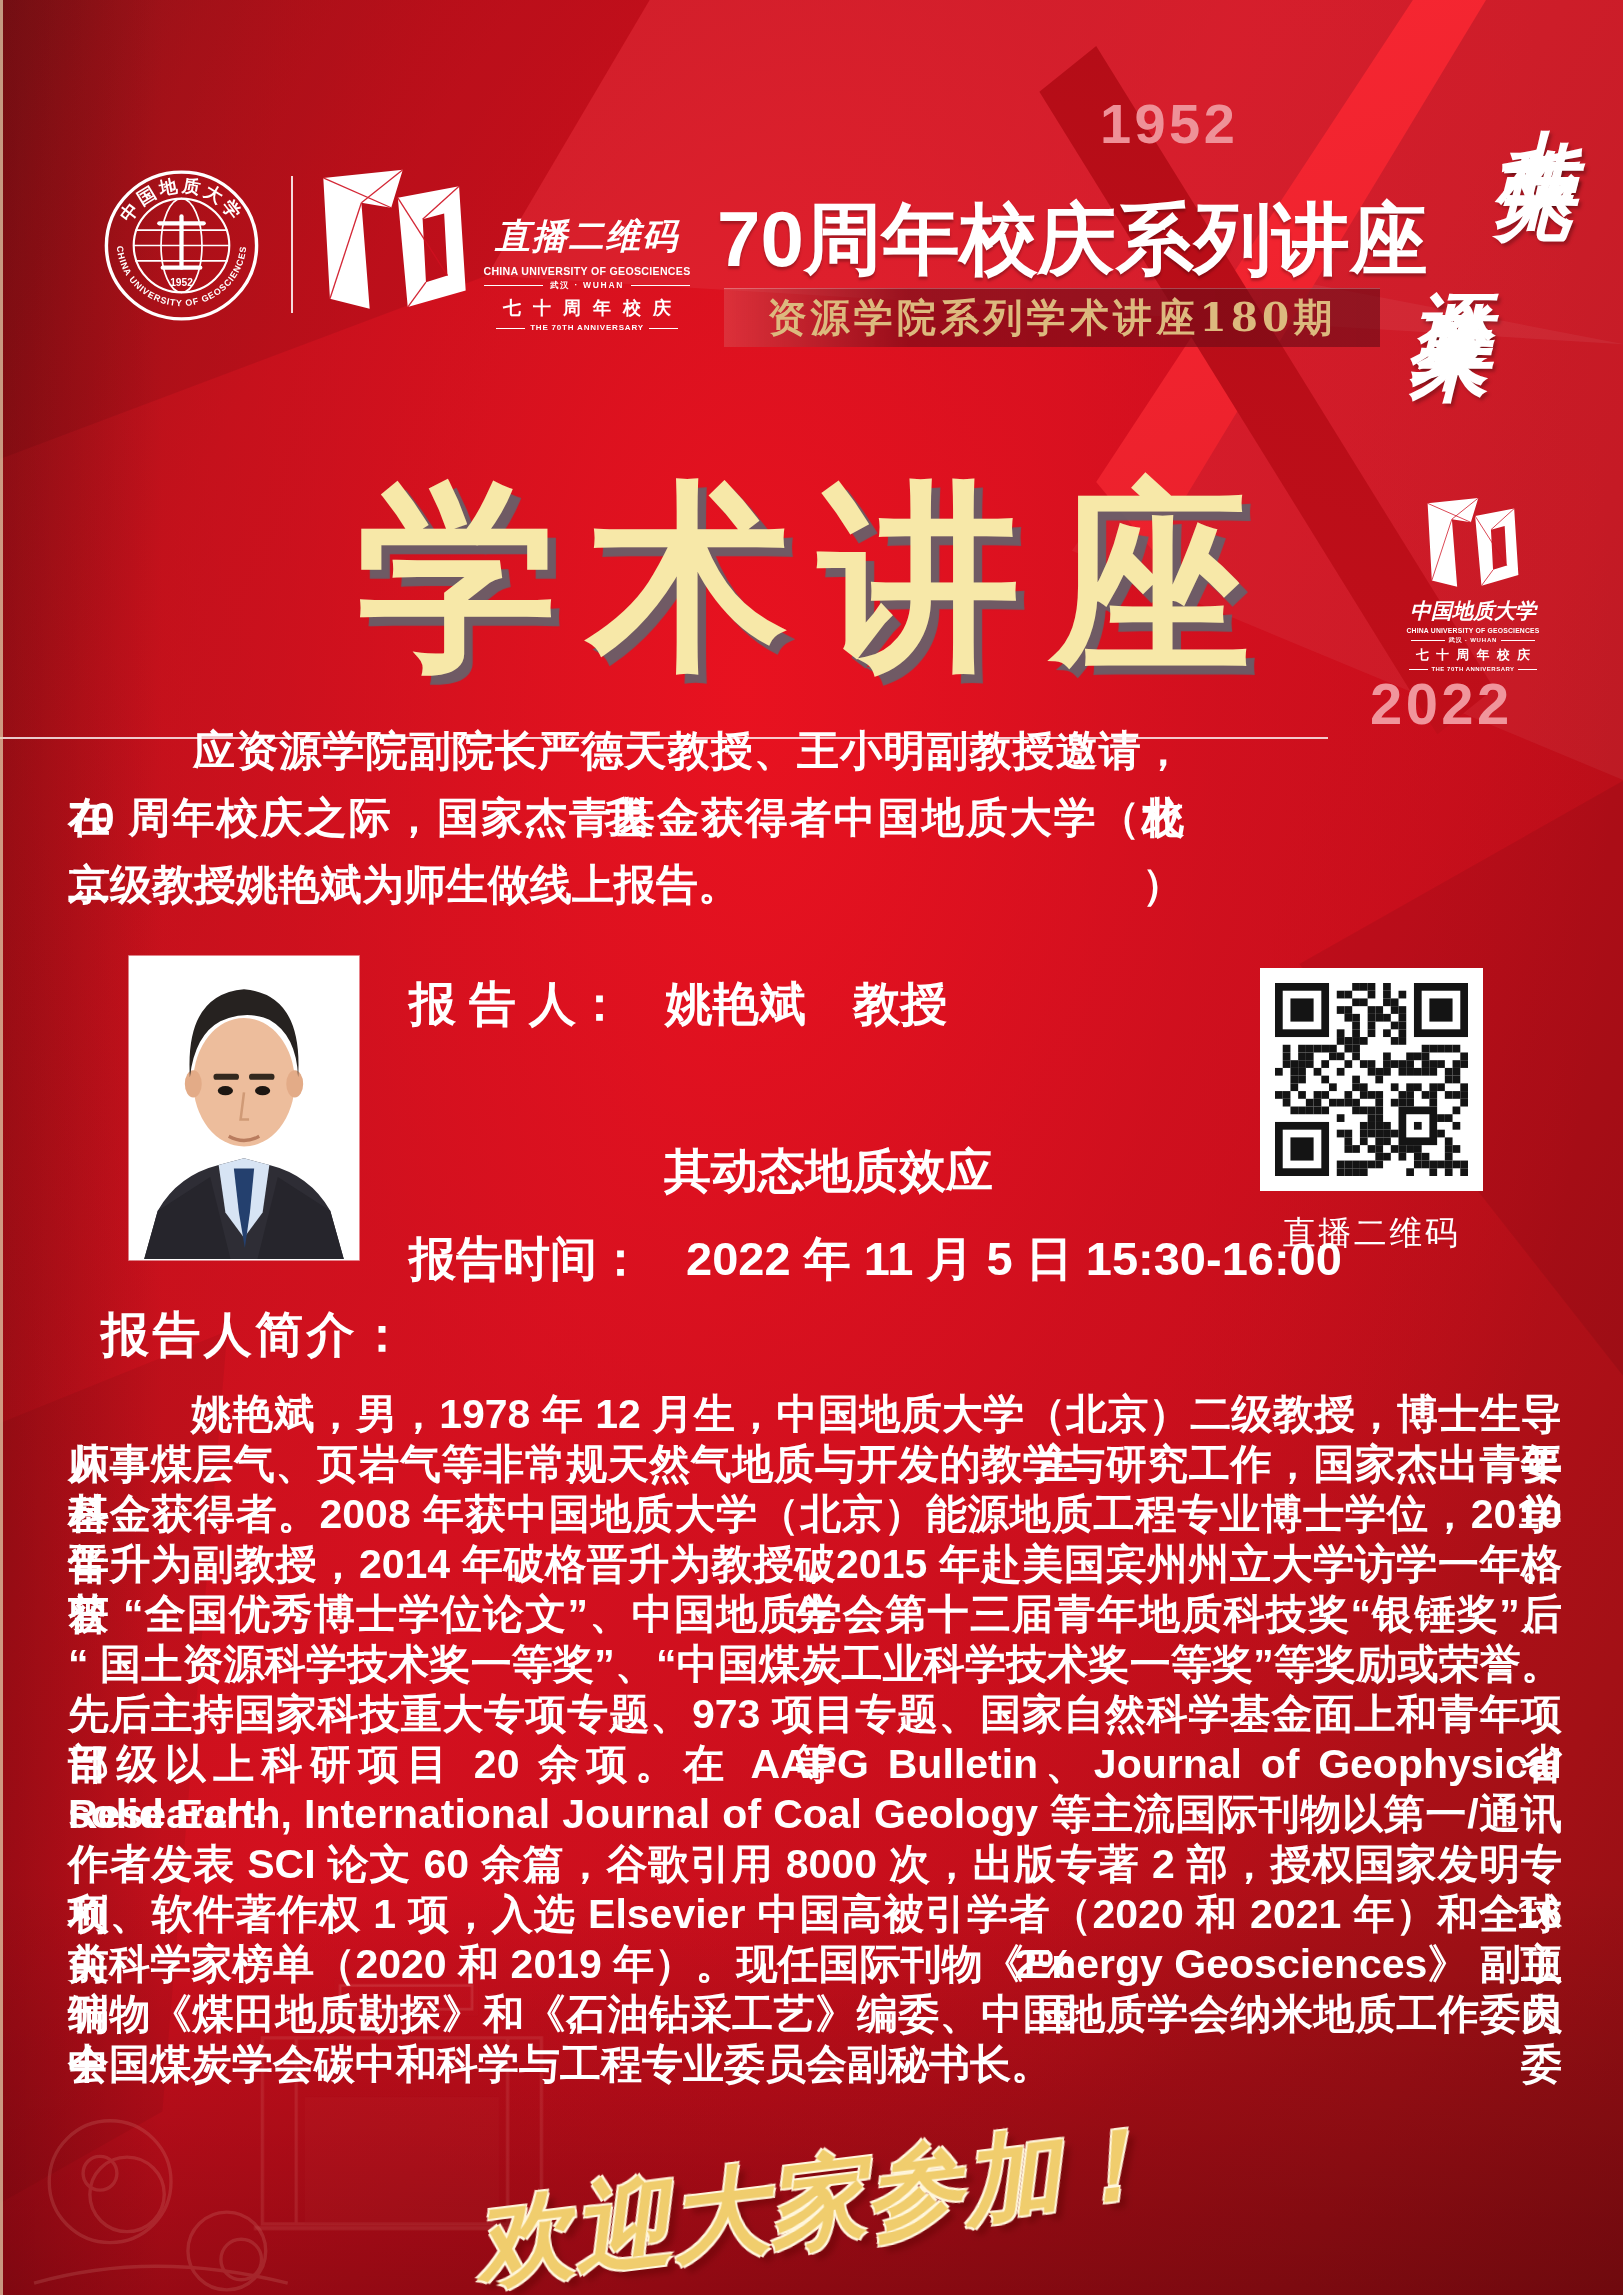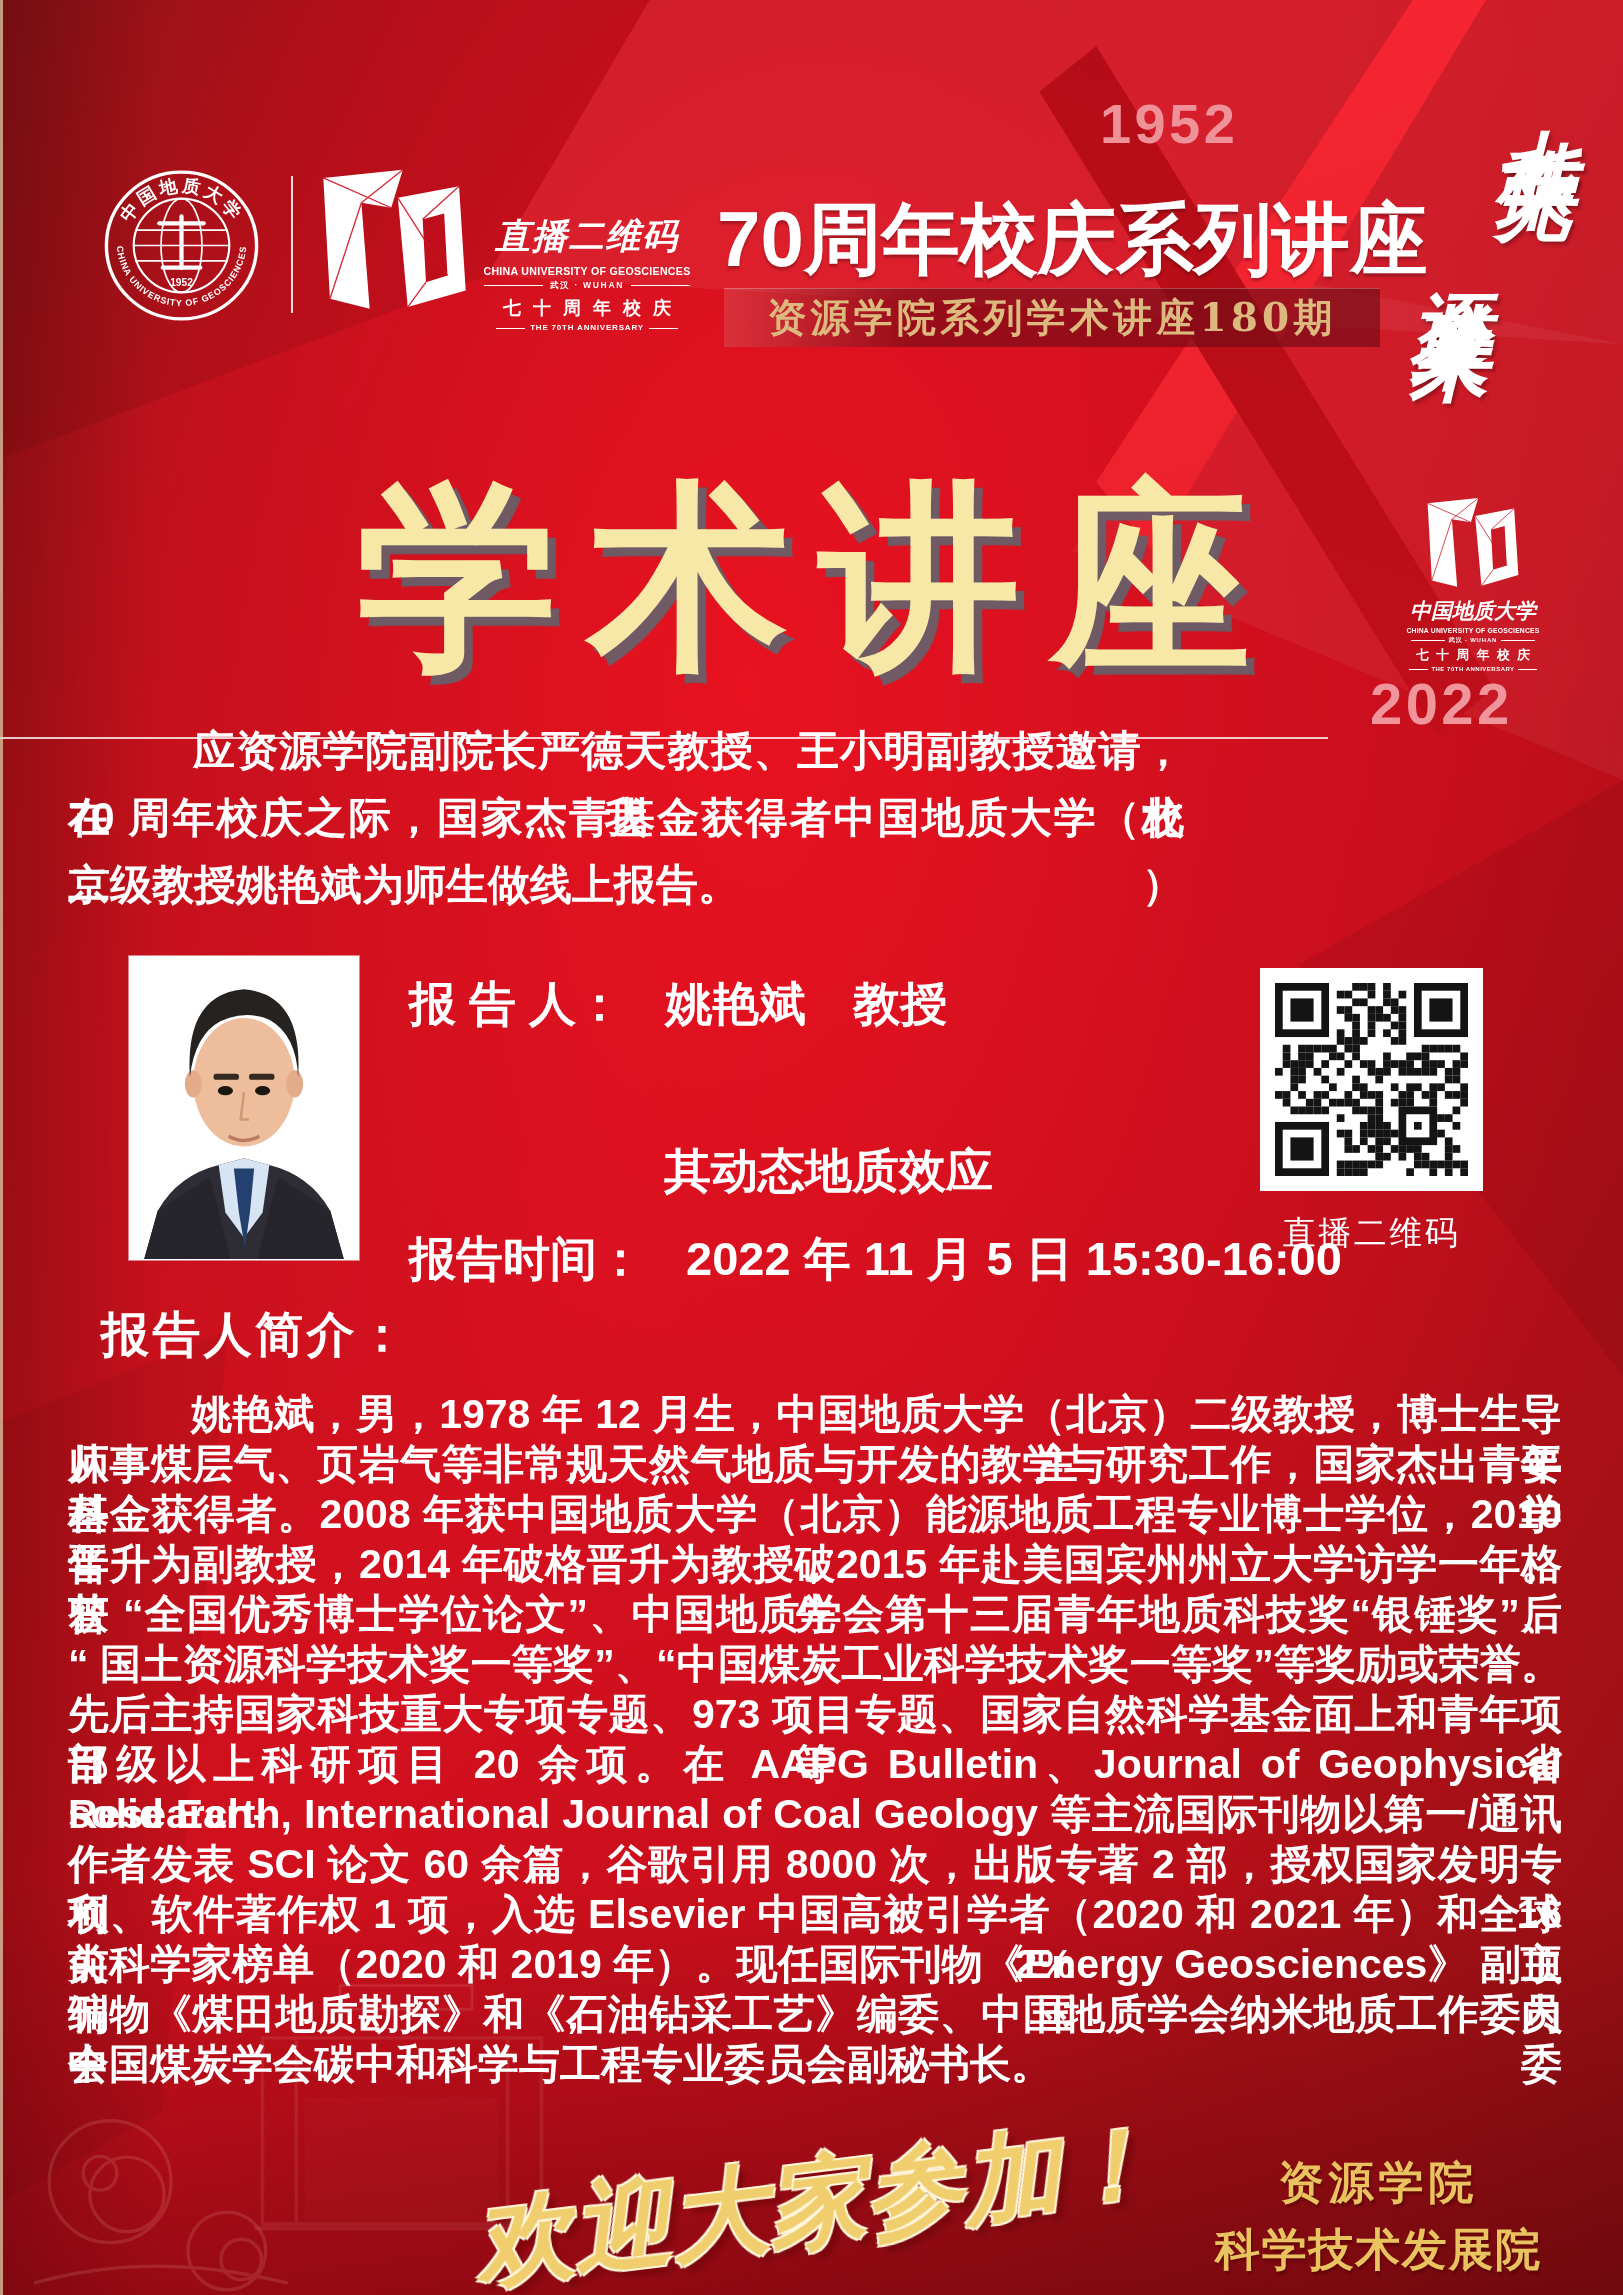--- a/index.html
+++ b/index.html
@@ -496,19 +496,15 @@
     <div class="bio-line">部级以上科研项目 20 余项。在 AAPG Bulletin、Journal of Geophysical Research-</div>
     <div class="bio-line">solid Earth, International Journal of Coal Geology 等主流国际刊物以第一/通讯</div>
     <div class="bio-line">作者发表 SCI 论文 60 余篇，谷歌引用 8000 次，出版专著 2 部，授权国家发明专利 16</div>
     <div class="bio-line">项、软件著作权 1 项，入选 Elsevier 中国高被引学者（2020 和 2021 年）和全球前 2%顶</div>
     <div class="bio-line">尖科学家榜单（2020 和 2019 年）。现任国际刊物《Energy Geosciences》 副主编，国内</div>
     <div class="bio-line">刊物《煤田地质勘探》和《石油钻采工艺》编委、中国地质学会纳米地质工作委员会委</div>
     <div class="bio-line last">中国煤炭学会碳中和科学与工程专业委员会副秘书长。</div>
   </div>
 
   <div class="abs welcome">欢迎大家参加！</div>
-  <div class="abs org">
-    <div class="org-l1">资源学院</div>
-    <div class="org-l2">科学技术发展院</div>
-  </div>
 
 </div>
 
 
 </body></html>

